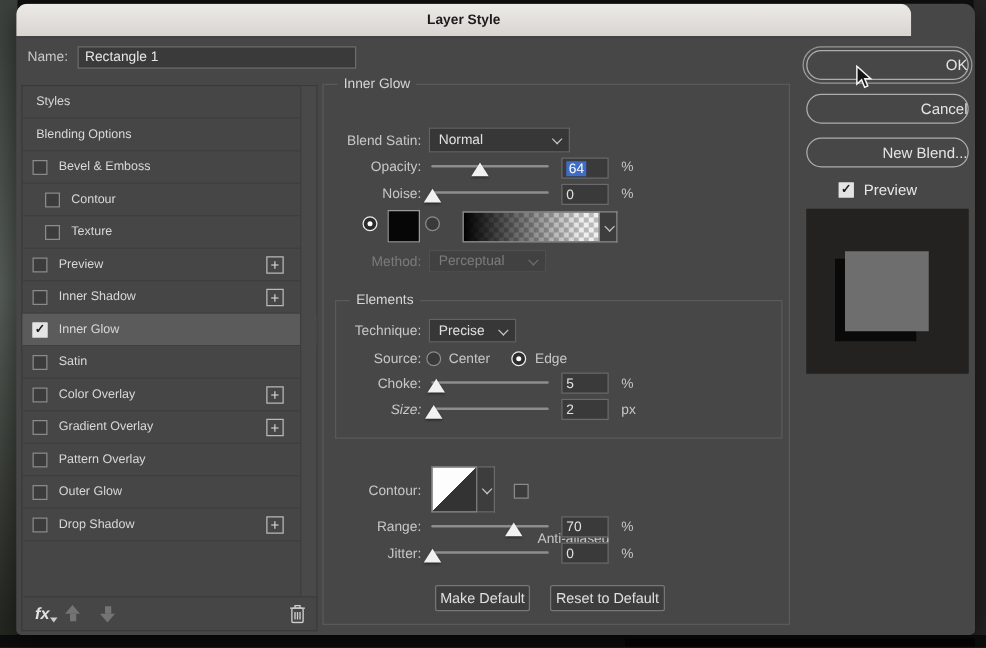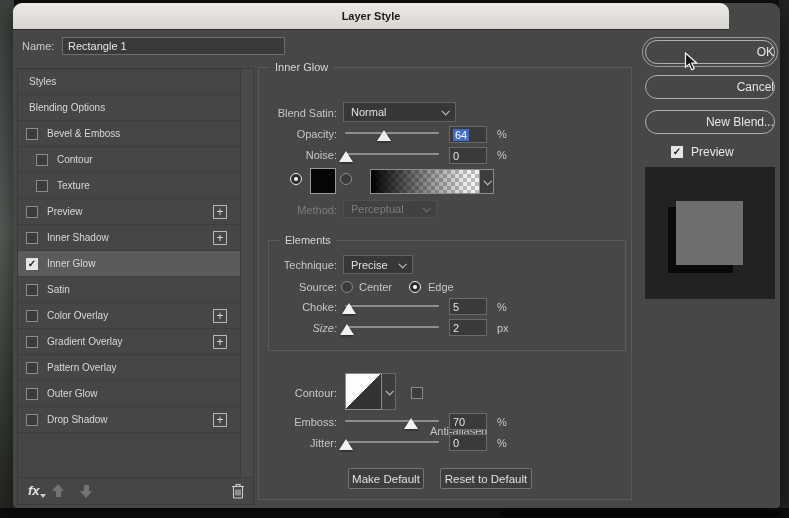--- a/index.html
+++ b/index.html
@@ -317,21 +317,21 @@
     <span class="unit" style="left:484px; top:319px;">px</span>
 
     <span class="lbl" style="left:240px; top:384px;">Contour:</span>
     <span class="contour-thumb" style="left:332px; top:370px;"></span>
     <span class="contour-chev" style="left:369px; top:370px;">
         <span class="chev"></span>
       </span>
     <span class="aa-cbx" style="left:398px; top:384px;"></span>
     <span class="aa-label" style="left:417px; top:385px;margin-top:37px;">Anti-aliased</span>
 
-    <span class="lbl" style="left:240px; top:413px;">Emboss:</span>
+    <span class="lbl" style="left:240px; top:413px;">Range:</span>
     <div class="slider" style="left:332px; top:411px;">
       <div class="track"></div>
       <div class="thumb" style="left: calc(70% - 7px);"></div>
     </div>
     <div class="valbox" style="left:436px; top:410px;">
       <span>70</span>
     </div>
     <span class="unit" style="left:484px; top:413px;">%</span>
 
     <span class="lbl" style="left:240px; top:434px;">Jitter:</span>

